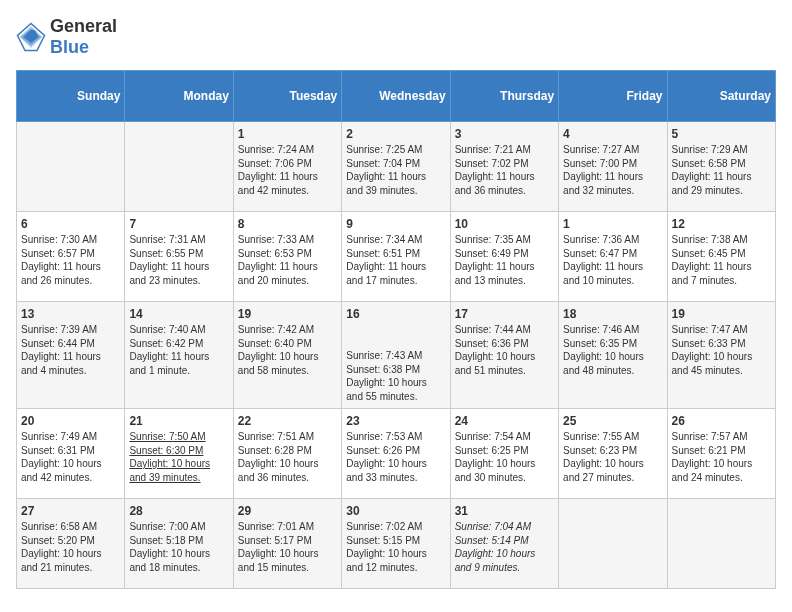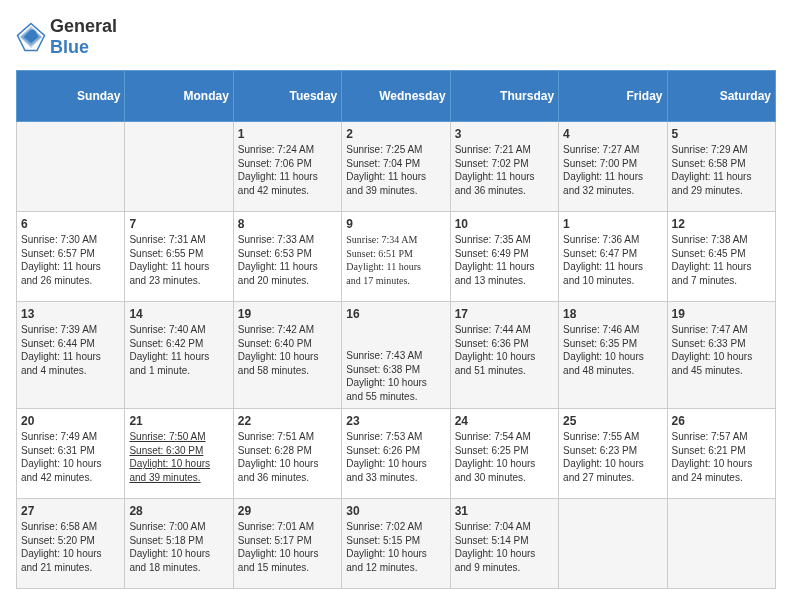--- a/index.html
+++ b/index.html
@@ -170,21 +170,21 @@
         </td>
         <td>
           <span class="day-num">8</span>
           <div class="cell-content" style="white-space: pre-line;">Sunrise: 7:33 AM
 Sunset: 6:53 PM
 Daylight: 11 hours
 and 20 minutes.</div>
         </td>
         <td>
           <span class="day-num">9</span>
-          <div class="cell-content" style="white-space: pre-line; font-family: Liberation Serif, serif;">Sunrise: 7:34 AM
+          <div class="cell-content" style="white-space: pre-line;">Sunrise: 7:34 AM
 Sunset: 6:51 PM
 Daylight: 11 hours
 and 17 minutes.</div>
         </td>
         <td>
           <span class="day-num">10</span>
           <div class="cell-content" style="white-space: pre-line;">Sunrise: 7:35 AM
 Sunset: 6:49 PM
 Daylight: 11 hours
 and 13 minutes.</div>
@@ -330,21 +330,21 @@
         </td>
         <td>
           <span class="day-num">30</span>
           <div class="cell-content" style="white-space: pre-line;">Sunrise: 7:02 AM
 Sunset: 5:15 PM
 Daylight: 10 hours
 and 12 minutes.</div>
         </td>
         <td>
           <span class="day-num">31</span>
-          <div class="cell-content" style="white-space: pre-line;">Sunrise: 7:04 AM
+          <div class="cell-content" style="white-space: pre-line; font-style: italic;">Sunrise: 7:04 AM
 Sunset: 5:14 PM
 Daylight: 10 hours
 and 9 minutes.</div>
         </td>
         <td></td>
         <td></td>
       </tr>
     </tbody>
 </table>
 

